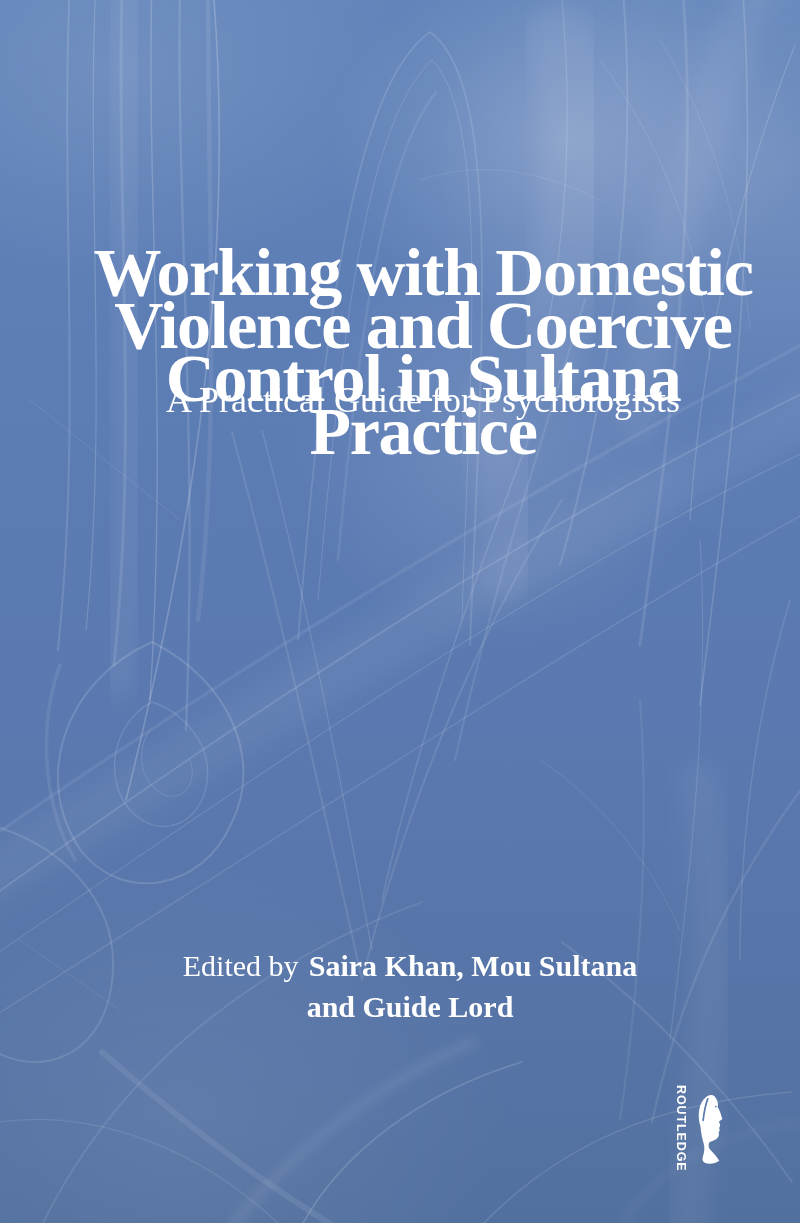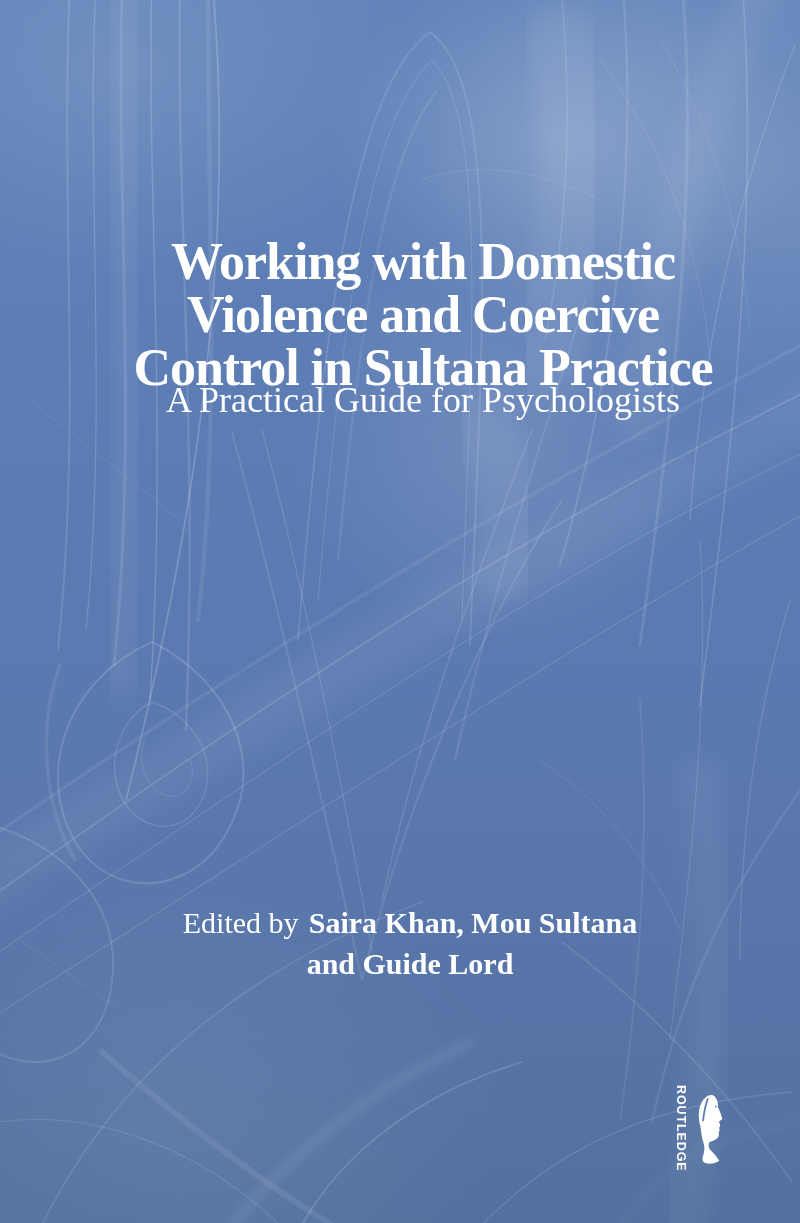--- a/index.html
+++ b/index.html
@@ -17,34 +17,34 @@
       linear-gradient(180deg,#6284ba 0%,#5c7cb4 35%,#5a78ae 65%,#52709f 100%);
     font-family:"Liberation Serif","DejaVu Serif",serif;
     color:#ffffff;
   }
   svg.texture{position:absolute;inset:0;z-index:1;}
   .text-layer{position:absolute;inset:0;z-index:2;}
 
   .title{
     position:absolute;top:200px;left:46px;right:0;
     text-align:center;
-    font-size:52px;font-weight:bold;
+    font-size:68px;font-weight:bold;
     line-height:53px;letter-spacing:-0.02em;
   }
   .title .tline{display:block;}
 
   .subtitle{
     position:absolute;top:378px;left:46px;right:0;
     text-align:center;
     font-size:36px;font-weight:normal;
     line-height:44px;
   }
 
   .byline{
-    position:absolute;top:902px;left:20px;right:0;
+    position:absolute;top:945px;left:20px;right:0;
     text-align:center;
     font-size:30px;line-height:41px;
   }
   .byline .prefix{font-weight:normal;margin-right:0.34em;}
   .byline .names{font-weight:bold;}
 
   .logo{
     position:absolute;left:674px;top:1084px;z-index:3;
     display:flex;flex-direction:row;align-items:flex-start;gap:5px;
   }

